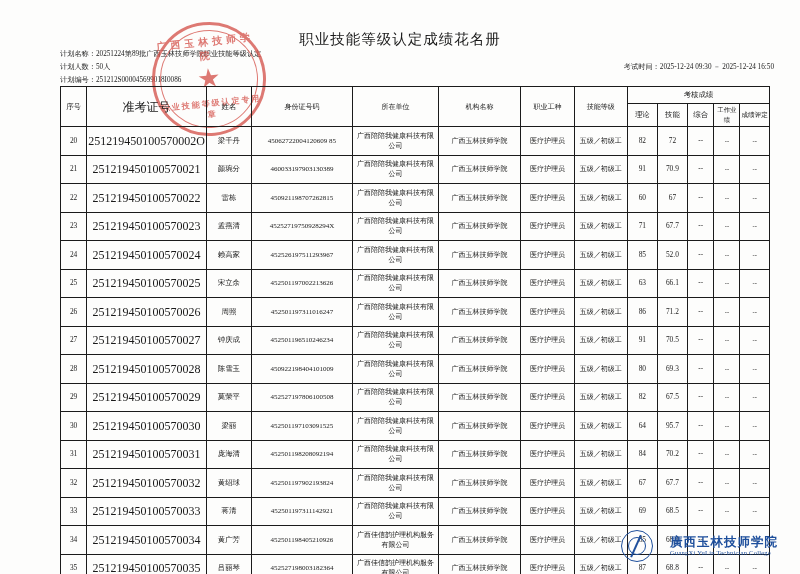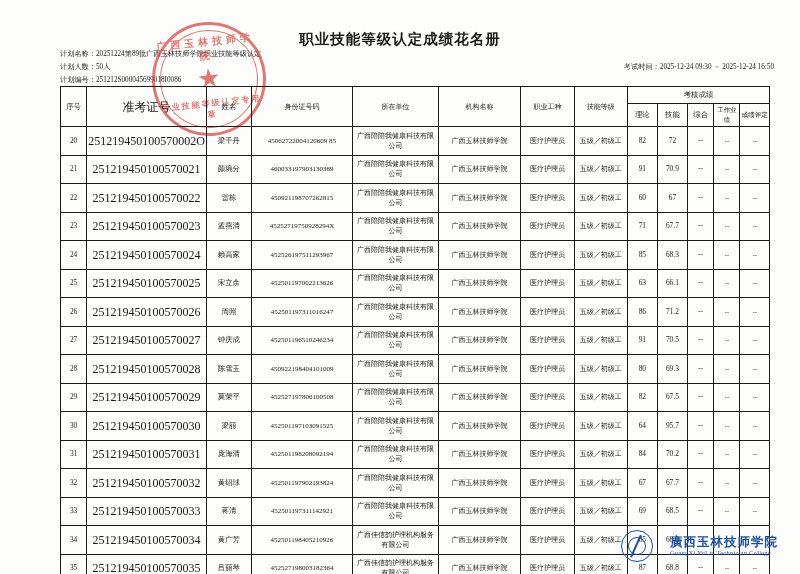--- a/index.html
+++ b/index.html
@@ -8,21 +8,21 @@
     background:#fdfdfc;
     font-family:"Liberation Serif", serif;
     color:#1a1a1a;
     position:relative;
     overflow:hidden;
   }
   .page { position:absolute; inset:0; }
 
   .title {
     position:absolute; top:30px; left:0; width:800px;
-    text-align:center; font-size:14.5px; font-weight:bold;
+    text-align:center; font-size:14.5px; font-weight:normal;
     letter-spacing:1px;
     font-family:"Liberation Serif", serif;
   }
 
   .meta {
     position:absolute; left:60px; top:48px;
     font-size:7.2px; line-height:13px; color:#222;
   }
   .meta div { white-space:nowrap; }
 
@@ -218,21 +218,21 @@
         <tr>
           <td class="c-no">24</td>
           <td class="c-cert">251219450100570024</td>
           <td class="c-name">赖高家</td>
           <td class="c-id">452526197511293967</td>
           <td class="c-unit">广西陪陪我健康科技有限公司</td>
           <td class="c-org">广西玉林技师学院</td>
           <td class="c-job">医疗护理员</td>
           <td class="c-level">五级／初级工</td>
           <td class="c-theory">85</td>
-          <td class="c-skill">68.3</td>
+          <td class="c-skill">52.0</td>
           <td class="c-comp">--</td>
           <td class="c-work">--</td>
           <td class="c-result">--</td>
         </tr>
         <tr>
           <td class="c-no">25</td>
           <td class="c-cert">251219450100570025</td>
           <td class="c-name">宋立余</td>
           <td class="c-id">452501197002213626</td>
           <td class="c-unit">广西陪陪我健康科技有限公司</td>

